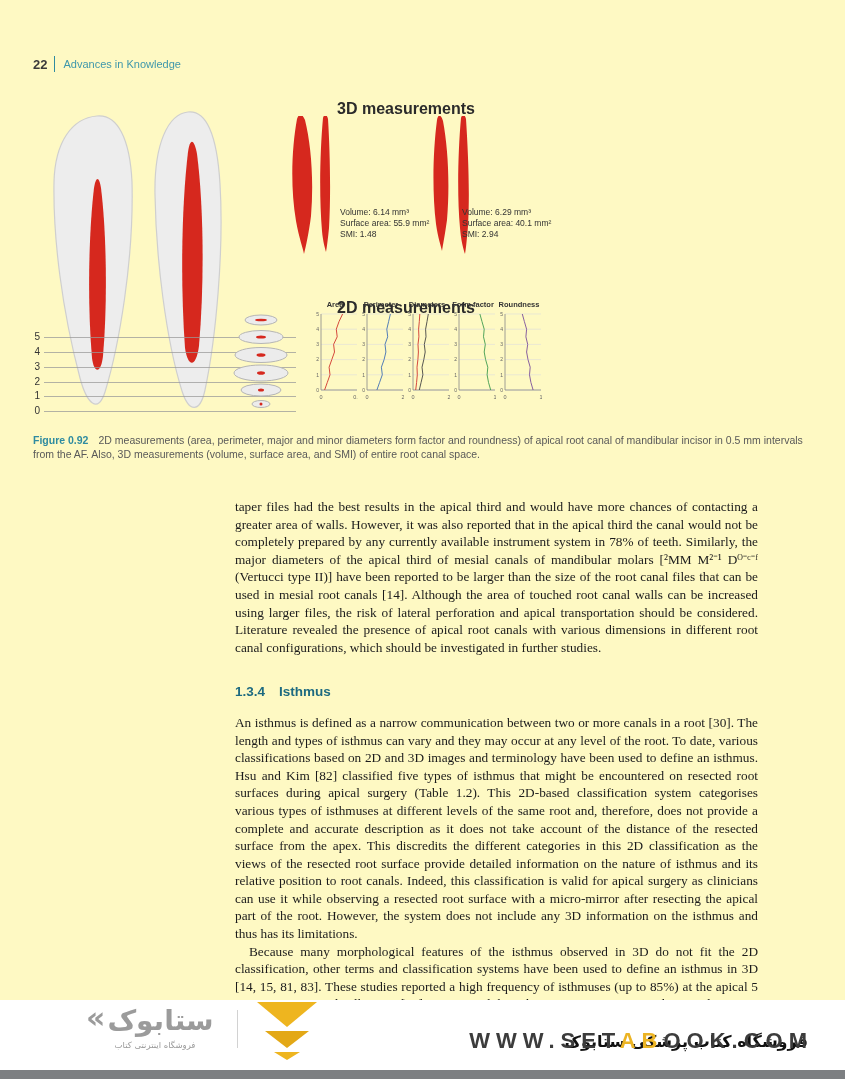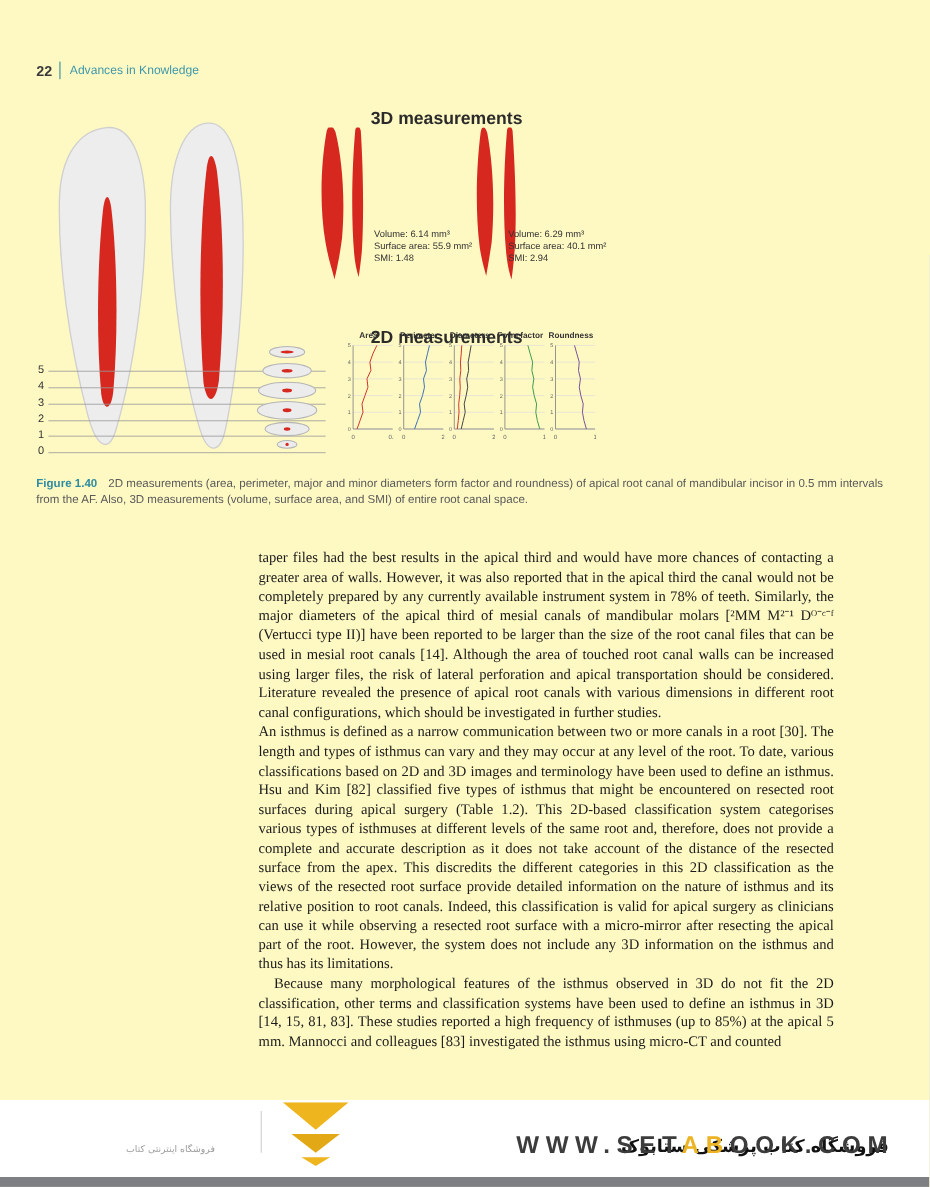--- a/index.html
+++ b/index.html
@@ -227,30 +227,36 @@
           <text x="7" y="4.8" font-size="5" fill="#666" text-anchor="end">5</text>
           <line x1="9" y1="3" x2="9" y2="79" stroke="#888" stroke-width="0.8"></line>
           <line x1="9" y1="79" x2="45" y2="79" stroke="#888" stroke-width="0.8"></line>
           <polyline points="37.1,79.0 34.9,71.4 33.5,63.8 34.2,56.2 32.0,48.6 30.6,41.0 31.7,33.4 29.9,25.8 30.6,18.2 28.4,10.6 26.3,3.0" fill="none" stroke="#7a4f9b" stroke-width="0.9"></polyline>
           <text x="9" y="88" font-size="5.5" fill="#666" text-anchor="middle">0</text>
           <text x="45" y="88" font-size="5.5" fill="#666" text-anchor="middle">1</text>
         </svg></div>
     </div>
 
   <div class="caption">
-    <span class="figlbl">Figure 1.40</span><span>2D measurements (area, perimeter, major and minor diameters form factor and roundness) of apical root canal of mandibular incisor in 0.5 mm intervals from the AF. Also, 3D measurements (volume, surface area, and SMI) of entire root canal space.</span>
+    <span class="figlbl">Figure 0.92</span><span>2D measurements (area, perimeter, major and minor diameters form factor and roundness) of apical root canal of mandibular incisor in 0.5 mm intervals from the AF. Also, 3D measurements (volume, surface area, and SMI) of entire root canal space.</span>
   </div>
 
   <div class="bodytext">
     <p>taper files had the best results in the apical third and would have more chances of contacting a greater area of walls. However, it was also reported that in the apical third the canal would not be completely prepared by any currently available instrument system in 78% of teeth. Similarly, the major diameters of the apical third of mesial canals of mandibular molars [²MM M²⁻¹ Dᴼ⁻ᶜ⁻ᶠ (Vertucci type II)] have been reported to be larger than the size of the root canal files that can be used in mesial root canals [14]. Although the area of touched root canal walls can be increased using larger files, the risk of lateral perforation and apical transportation should be considered. Literature revealed the presence of apical root canals with various dimensions in different root canal configurations, which should be investigated in further studies.</p>
+    <div class="section-head">
+      <span class="num">1.3.4</span><span>Isthmus</span>
+    </div>
     <p>An isthmus is defined as a narrow communication between two or more canals in a root [30]. The length and types of isthmus can vary and they may occur at any level of the root. To date, various classifications based on 2D and 3D images and terminology have been used to define an isthmus. Hsu and Kim [82] classified five types of isthmus that might be encountered on resected root surfaces during apical surgery (Table 1.2). This 2D-based classification system categorises various types of isthmuses at different levels of the same root and, therefore, does not provide a complete and accurate description as it does not take account of the distance of the resected surface from the apex. This discredits the different categories in this 2D classification as the views of the resected root surface provide detailed information on the nature of isthmus and its relative position to root canals. Indeed, this classification is valid for apical surgery as clinicians can use it while observing a resected root surface with a micro-mirror after resecting the apical part of the root. However, the system does not include any 3D information on the isthmus and thus has its limitations.</p>
     <p class="para-indent">Because many morphological features of the isthmus observed in 3D do not fit the 2D classification, other terms and classification systems have been used to define an isthmus in 3D [14, 15, 81, 83]. These studies reported a high frequency of isthmuses (up to 85%) at the apical 5 mm. Mannocci and colleagues [83] investigated the isthmus using micro-CT and counted</p>
   </div>
 
   <div class="footer">
+    <div class="logo-fa">
+      <span class="guillemet">«</span><span>ستابوک</span>
+    </div>
     <div class="logo-sub">فروشگاه اینترنتی کتاب</div>
     <div class="footer-divider"></div>
     <svg class="gold-logo" width="62" height="58" viewBox="0 0 62 58">
       <polygon points="1,0 61,0 31,25" fill="#eeb51f"></polygon>
       <polygon points="9,29 53,29 31,46" fill="#e3a816"></polygon>
       <polygon points="18,50 44,50 31,58" fill="#eeb51f"></polygon>
     </svg>
     <div class="store-title">فروشگاه کتاب پزشکی ستابوک</div>
     <div class="store-url">
       <span>WWW.SET</span><span class="gold">AB</span><span>OOK.COM</span>

